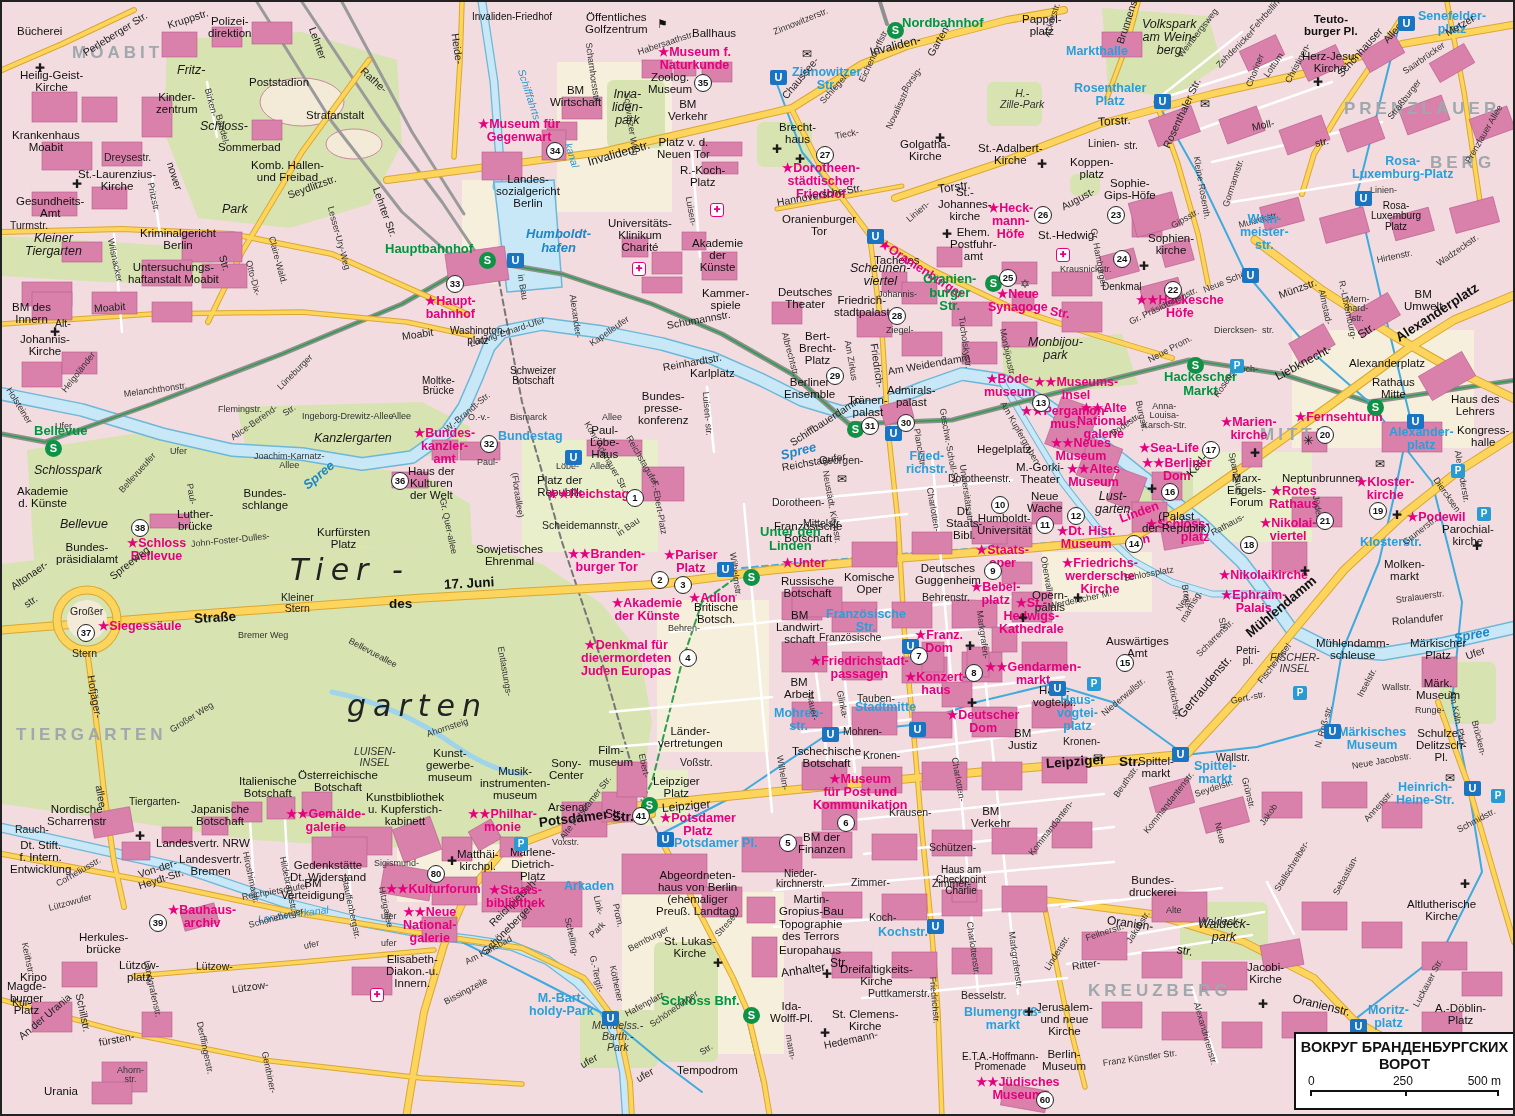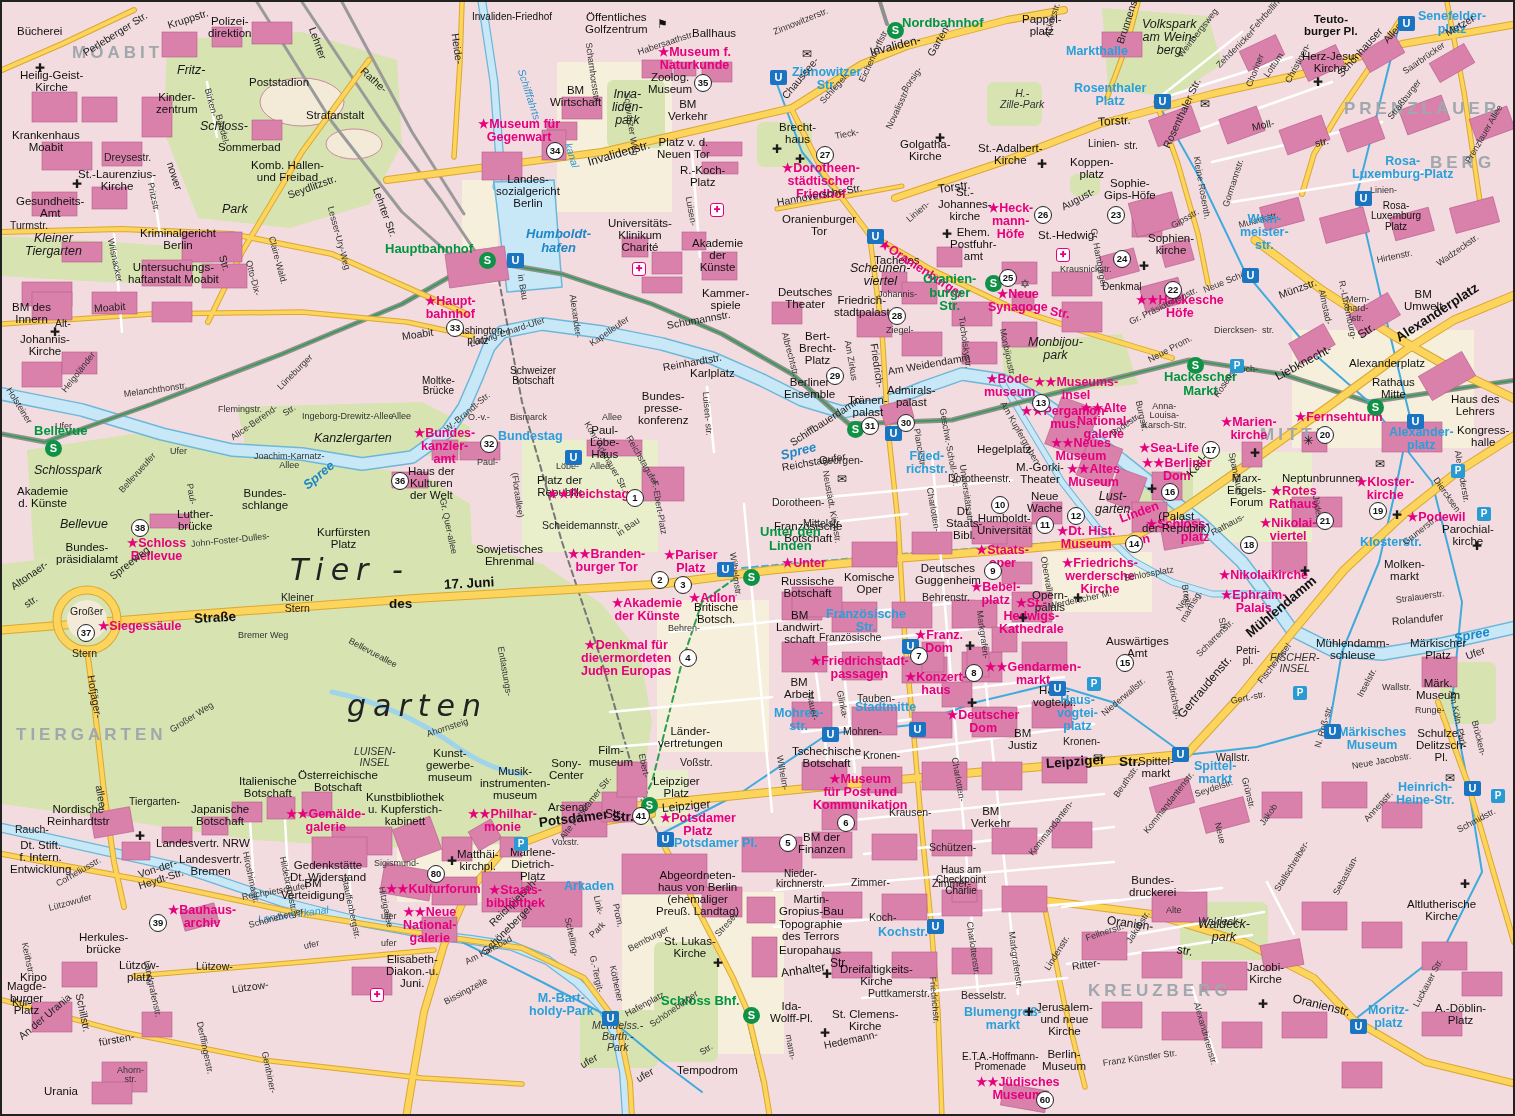--- a/index.html
+++ b/index.html
@@ -859,21 +859,21 @@
       <div class="lbl rlb" style="left: 387px; top: 595px;"><div>des</div></div>
       <div class="lbl rlb" style="left: 442px; top: 576px; transform: rotate(-3deg);"><div>17. Juni</div></div>
       <div class="lbl st" style="left: 279px; top: 590px;"><div>Kleiner</div><div>Stern</div></div>
       <div class="lbl ss" style="left: 236px; top: 629px;"><div>Bremer Weg</div></div>
       <div class="lbl ss" style="left: 347px; top: 634px; transform: rotate(28deg);"><div>Bellevueallee</div></div>
       <div class="lbl st" style="left: 89px; top: 668px; transform: rotate(80deg);"><div>Hofjäger-</div></div>
       <div class="lbl st" style="left: 97px; top: 778px; transform: rotate(80deg);"><div>allee</div></div>
       <div class="lbl ss" style="left: 169px; top: 724px; transform: rotate(-32deg);"><div>Großer Weg</div></div>
       <div class="lbl ss" style="left: 425px; top: 728px; transform: rotate(-18deg);"><div>Ahornsteig</div></div>
       <div class="lbl st" style="left: 127px; top: 794px;"><div>Tiergarten-</div></div>
-      <div class="lbl bl" style="left: 45px; top: 802px;"><div>Nordische</div><div>Reinhardtstr</div></div>
+      <div class="lbl bl" style="left: 45px; top: 802px;"><div>Nordische</div><div>Scharrenstr</div></div>
       <div class="lbl st" style="left: 13px; top: 822px;"><div>Rauch-</div></div>
       <div class="lbl bl" style="left: 8px; top: 838px;"><div>Dt. Stift.</div><div>f. Intern.</div><div>Entwicklung</div></div>
       <div class="lbl bl" style="left: 237px; top: 774px;"><div>Italienische</div><div>Botschaft</div></div>
       <div class="lbl bl" style="left: 189px; top: 802px;"><div>Japanische</div><div>Botschaft</div></div>
       <div class="lbl bl" style="left: 154px; top: 836px;"><div>Landesvertr. NRW</div></div>
       <div class="lbl bl" style="left: 177px; top: 852px;"><div>Landesvertr.</div><div>Bremen</div></div>
       <div class="lbl bl" style="left: 296px; top: 768px;"><div>Österreichische</div><div>Botschaft</div></div>
       <div class="lbl ss" style="left: 243px; top: 845px; transform: rotate(78deg);"><div>Hiroshimastr.</div></div>
       <div class="lbl ss" style="left: 280px; top: 850px; transform: rotate(78deg);"><div>Hildebrandstr.</div></div>
       <div class="lbl ss" style="left: 342px; top: 870px; transform: rotate(78deg);"><div>Stauffenbergstr.</div></div>
@@ -931,21 +931,21 @@
       <div class="lbl ss" style="left: 594px; top: 889px; transform: rotate(78deg);"><div>Link-</div></div>
       <div class="lbl ss" style="left: 565px; top: 911px; transform: rotate(78deg);"><div>Schelling-</div></div>
       <div class="lbl ss" style="left: 589px; top: 930px; transform: rotate(-45deg);"><div>Park</div></div>
       <div class="lbl ss" style="left: 613px; top: 897px; transform: rotate(78deg);"><div>Prom.</div></div>
       <div class="lbl ss" style="left: 590px; top: 949px; transform: rotate(78deg);"><div>G.-Tergit-</div></div>
       <div class="lbl ss" style="left: 610px; top: 959px; transform: rotate(78deg);"><div>Köthener</div></div>
       <div class="lbl ss" style="left: 627px; top: 943px; transform: rotate(-28deg);"><div>Bemburger</div></div>
       <div class="lbl ss" style="left: 624px; top: 1008px; transform: rotate(-28deg);"><div>Hafenplatz</div></div>
       <div class="lbl ss" style="left: 464px; top: 956px; transform: rotate(-28deg);"><div>Am Karlsbad</div></div>
       <div class="lbl ss" style="left: 443px; top: 996px; transform: rotate(-28deg);"><div>Bissingzeile</div></div>
-      <div class="lbl bl" style="left: 384px; top: 952px;"><div>Elisabeth-</div><div>Diakon.-u.</div><div>Juni.</div></div>
+      <div class="lbl bl" style="left: 384px; top: 952px;"><div>Elisabeth-</div><div>Diakon.-u.</div><div>Innern.</div></div>
       <div class="lbl b" style="left: 527px; top: 990px;"><div>M.-Bart-</div><div>holdy-Park</div></div>
       <div class="lbl bl" style="left: 675px; top: 1063px;"><div>Tempodrom</div></div>
       <div class="lbl g" style="left: 659px; top: 992px;"><div>Schloss Bhf.</div></div>
       <div class="lbl ss" style="left: 649px; top: 1019px; transform: rotate(-35deg);"><div>Schöneberger</div></div>
       <div class="lbl ss" style="left: 699px; top: 1047px; transform: rotate(-35deg);"><div>Str.</div></div>
       <div class="lbl st" style="left: 579px; top: 1058px; transform: rotate(-30deg);"><div>ufer</div></div>
       <div class="lbl st" style="left: 635px; top: 1072px; transform: rotate(-30deg);"><div>ufer</div></div>
       <div class="lbl bl" style="left: 662px; top: 934px;"><div>St. Lukas-</div><div>Kirche</div></div>
       <div class="lbl ss" style="left: 715px; top: 929px; transform: rotate(-48deg);"><div>Strese-</div></div>
       <div class="lbl ss" style="left: 786px; top: 1028px; transform: rotate(80deg);"><div>mann-</div></div>
@@ -1053,25 +1053,40 @@
       <div class="bad" style="left: 1105px; top: 204px;">23</div>
       <div class="bad" style="left: 1111px; top: 248px;">24</div>
       <div class="bad" style="left: 997px; top: 267px;">25</div>
       <div class="bad" style="left: 1032px; top: 204px;">26</div>
       <div class="bad" style="left: 814px; top: 144px;">27</div>
       <div class="bad" style="left: 886px; top: 305px;">28</div>
       <div class="bad" style="left: 824px; top: 365px;">29</div>
       <div class="bad" style="left: 895px; top: 412px;">30</div>
       <div class="bad" style="left: 859px; top: 415px;">31</div>
       <div class="bad" style="left: 478px; top: 433px;">32</div>
-      <div class="bad" style="left: 444px; top: 273px; margin-top: 44px;">33</div>
+      <div class="bad" style="left: 444px; top: 273px;">33</div>
       <div class="bad" style="left: 544px; top: 140px;">34</div>
       <div class="bad" style="left: 692px; top: 72px;">35</div>
       <div class="bad" style="left: 389px; top: 470px;">36</div>
       <div class="bad" style="left: 75px; top: 622px;">37</div>
       <div class="bad" style="left: 129px; top: 517px;">38</div>
       <div class="bad" style="left: 147px; top: 912px;">39</div>
       <div class="bad" style="left: 425px; top: 863px;">80</div>
       <div class="bad" style="left: 630px; top: 805px;">41</div>
       <div class="bad" style="left: 1034px; top: 1089px;">60</div>
     </div>
 
+  <div id="titlebox">
+    <div class="t">
+      <div>ВОКРУГ БРАНДЕНБУРГСКИХ</div>
+      <div>ВОРОТ</div>
+    </div>
+    <div id="scalebar">
+      <div class="line"></div>
+      <div class="tick" style="left:2px"></div>
+      <div class="tick" style="left:50%"></div>
+      <div class="tick" style="right:2px"></div>
+      <span class="num" style="left:0">0</span>
+      <span class="num" style="left:44%">250</span>
+      <span class="num" style="right:0">500 m</span>
+    </div>
+  </div>
 </div>
 
 </body></html>

